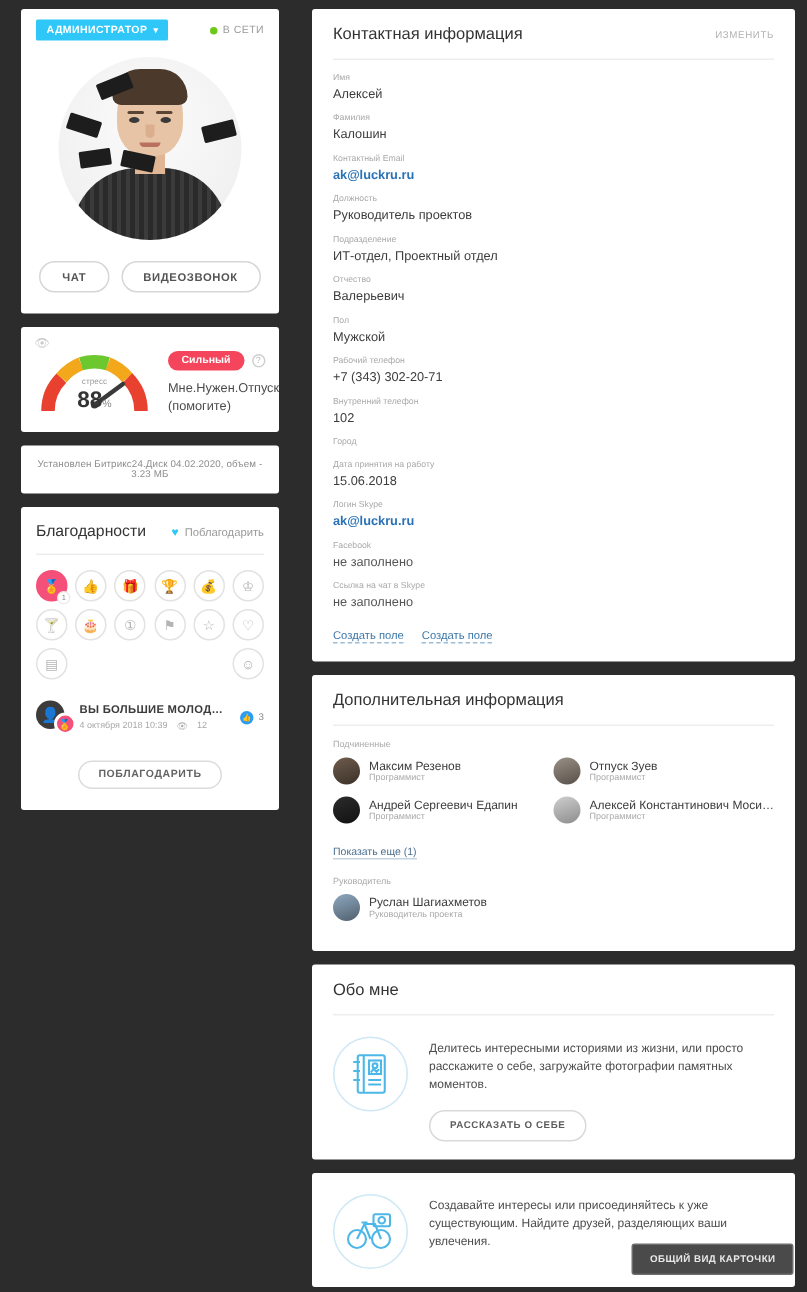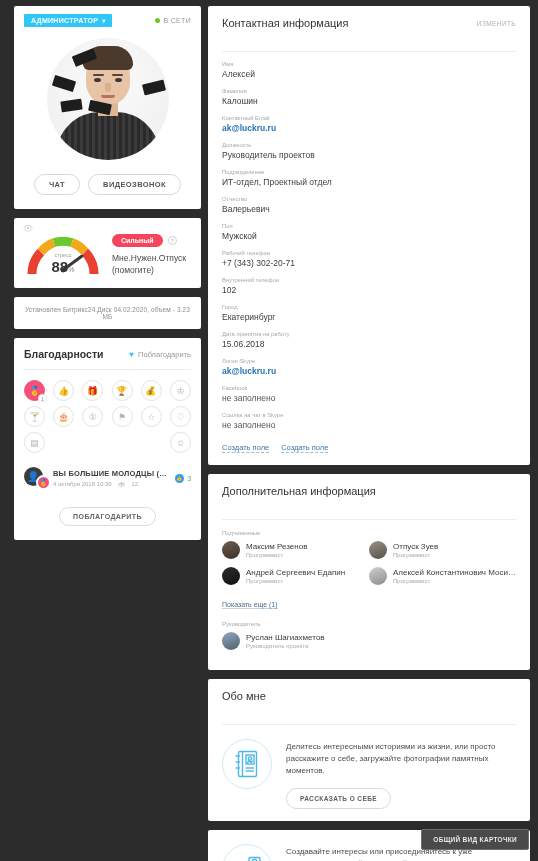--- a/index.html
+++ b/index.html
@@ -5,21 +5,21 @@
   * { box-sizing: border-box; margin: 0; padding: 0; }
   html, body {
     width: 538px; height: 861px;
     background: #2c2c2c;
     font-family: "Liberation Sans", sans-serif;
     overflow: hidden;
   }
   .page { position: relative; width: 538px; height: 861px; background:#2c2c2c; }
 
   
-  .left-col { position: absolute; left: 14px; top: 6px; width: 187px; }
+  .left-col { position: absolute; left: 14px; top: 6px; width: 172px; }
   .card { background:#fff; border-radius:2px; margin-bottom:9px; }
 
   .profile-card { padding: 6px 10px 14px; }
   .profile-top { display:flex; align-items:center; justify-content:space-between; height:16px; }
   .admin-badge {
     background:#2fc7f7; color:#fff; font-size:7px; font-weight:bold;
     letter-spacing:.3px; padding:3px 6px 3px 7px; display:flex; align-items:center; gap:4px;
     border-radius:1px;
   }
   .admin-badge .chev { font-size:6px; }
@@ -76,21 +76,21 @@
   .badge-strong { background:#f5455c; color:#fff; font-size:7px; font-weight:bold; padding:3px 9px; border-radius:9px; }
   .q-ico { width:9px;height:9px;border-radius:50%;border:1px solid #d0d0d0;color:#bbb;font-size:6px;text-align:center;line-height:8px;}
   .stress-text { font-size:8.5px; color:#4b4b4b; margin-top:6px; line-height:1.35; }
 
   .disk-card { padding:9px 8px; text-align:center; }
   .disk-text { font-size:6.5px; color:#8d8d8d; letter-spacing:.1px; }
 
   
   .grat-card { padding:10px 10px 14px; }
   .grat-head { display:flex; align-items:center; justify-content:space-between; padding-bottom:9px; border-bottom:1px solid #ededed; }
-  .grat-title { font-size:10.5px; color:#333;font-weight:bold; }
+  .grat-title { font-size:10.5px; color:#333; }
   .grat-link { display:flex; align-items:center; gap:4px; font-size:7.5px; color:#9a9a9a; cursor:pointer; }
   .heart { color:#2fc7f7; font-size:8px; }
   .icon-grid { display:flex; flex-wrap:wrap; gap:5px; margin-top:10px; justify-content:space-between; }
   .ic {
     width:21px;height:21px;border-radius:50%;border:1px solid #e2e2e2;background:#fff;
     display:flex;align-items:center;justify-content:center;font-size:9px;color:#b4b4b4;cursor:pointer;position:relative;
   }
   .ic.active { background:#f4507a; border-color:#f4507a; color:#fff; }
   .ic .cnt {
     position:absolute; right:-3px; bottom:-3px; background:#fff; border:1px solid #ececec;
@@ -104,21 +104,21 @@
   .post-title { font-size:7.5px; font-weight:bold; color:#3b3b3b; letter-spacing:.2px; white-space:nowrap; overflow:hidden; text-overflow:ellipsis; }
   .post-meta { display:flex; align-items:center; gap:6px; font-size:6px; color:#a8a8a8; margin-top:3px; }
   .post-likes { display:flex;align-items:center;gap:3px;font-size:6.5px;color:#8a8a8a; flex:none;}
   .like-circle { width:9px;height:9px;border-radius:50%;background:#2b9df4;color:#fff;font-size:5px;display:flex;align-items:center;justify-content:center;}
   .thanks-btn-wrap { text-align:center; margin-top:16px; }
   .thanks-btn { border:1px solid #dcdcdc;border-radius:13px;background:#fff;font-size:7px;letter-spacing:.4px;color:#636363;font-weight:bold;padding:5px 13px;cursor:pointer;}
 
   
   .right-col { position:absolute; left:208px; top:6px; width:322px; }
   .rcard { background:#fff; border-radius:2px; margin-bottom:9px; padding:0 14px 12px; }
-  .rcard-head { display:flex; align-items:center; justify-content:space-between; padding:11px 0 22px; border-bottom:1px solid #ededed; }
+  .rcard-head { display:flex; align-items:center; justify-content:space-between; padding:11px 0 10px; border-bottom:1px solid #ededed; }
   .rcard-title { font-size:11px; color:#333; }
   .rcard-action { font-size:6.5px; color:#b2b2b2; letter-spacing:.4px; cursor:pointer; }
 
   .field { margin-top:9px; }
   .field-label { font-size:5.8px; color:#a9a9a9; margin-bottom:2px; }
   .field-value { font-size:8.5px; color:#3c3c3c; }
   .field-value.link { color:#2a72b5; font-weight:bold; }
   .field-value.empty { color:#555; }
   .field-links { margin-top:13px; display:flex; gap:12px; }
   .dashed { font-size:7.5px; color:#3a76a8; border-bottom:1px dashed #9dbcd6; cursor:pointer; }
@@ -322,21 +322,20 @@
           <div class="field">
             <div class="field-label">Рабочий телефон</div>
             <div class="field-value">+7 (343) 302-20-71</div>
           </div>
           <div class="field">
             <div class="field-label">Внутренний телефон</div>
             <div class="field-value">102</div>
           </div>
           <div class="field">
             <div class="field-label">Город</div>
-            <div class="field-value">Екатеринбург</div>
           </div>
           <div class="field">
             <div class="field-label">Дата принятия на работу</div>
             <div class="field-value">15.06.2018</div>
           </div>
           <div class="field">
             <div class="field-label">Логин Skype</div>
             <div class="field-value link">ak@luckru.ru</div>
           </div>
           <div class="field">

